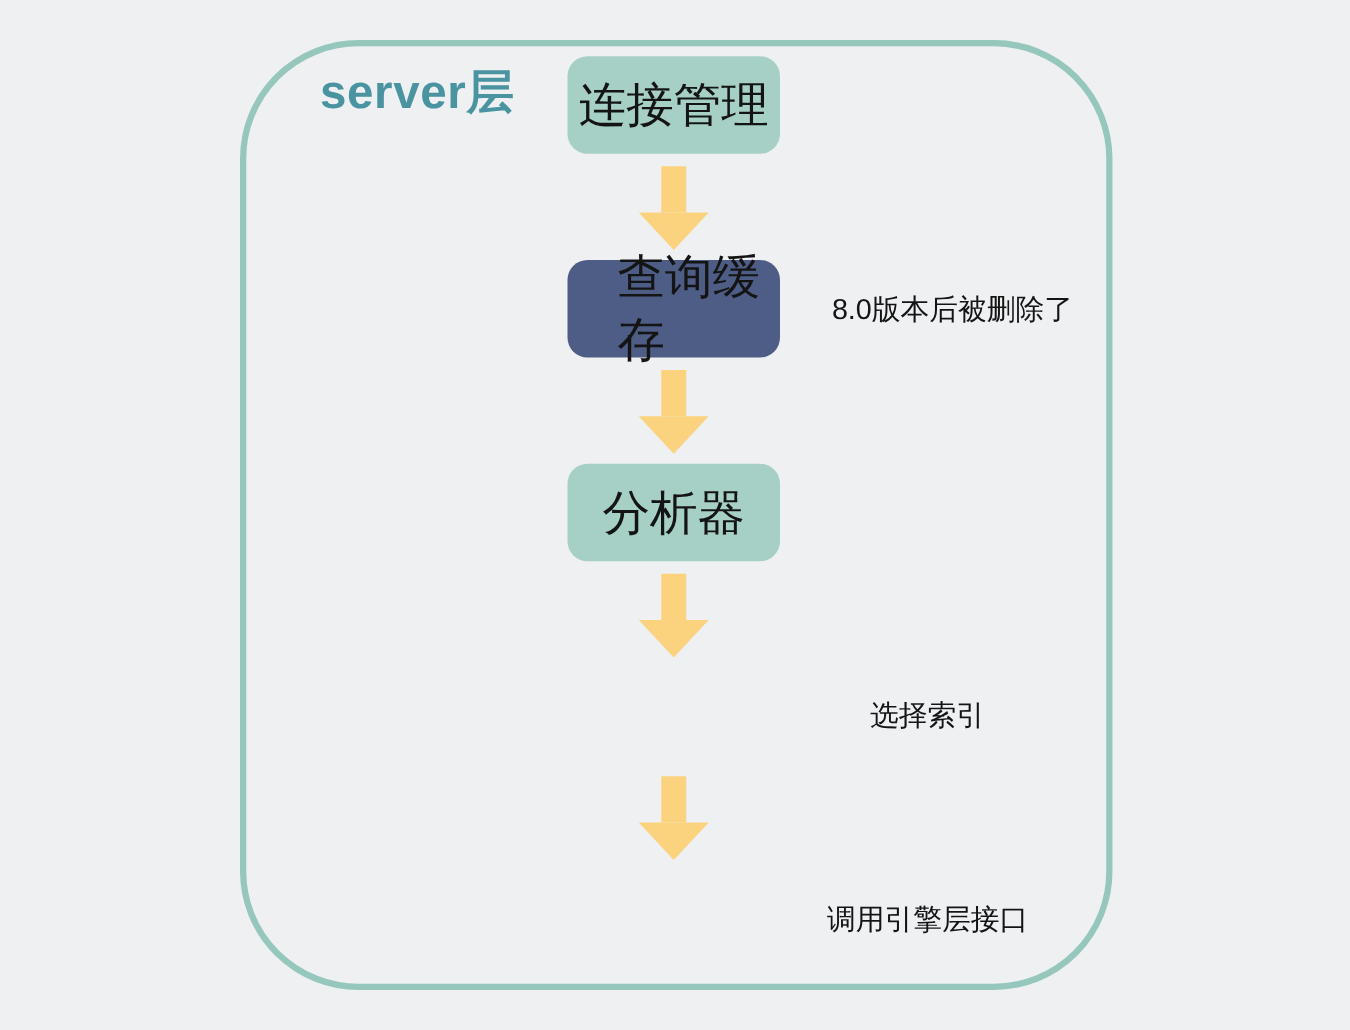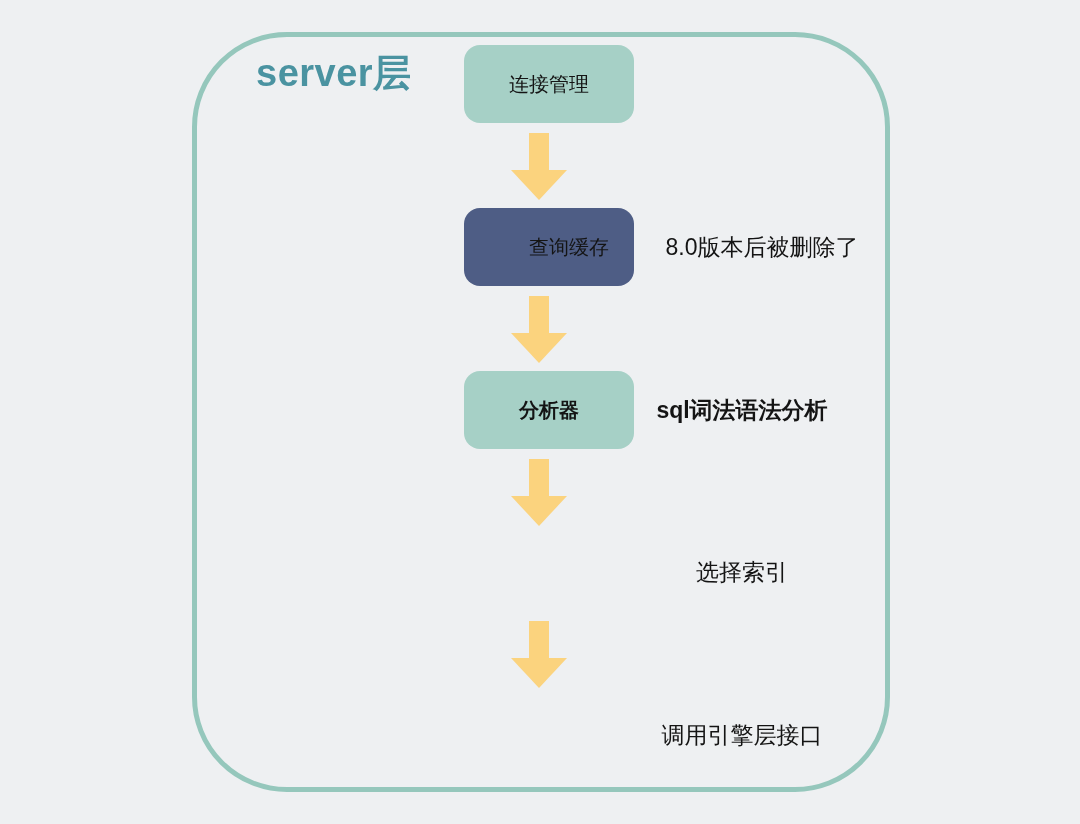--- a/index.html
+++ b/index.html
@@ -38,28 +38,28 @@
     position: absolute;
     left: 256px;
     top: 48px;
     font-size: 38px;
     font-weight: bold;
     color: var(--title);
     letter-spacing: 0.5px;
   }
   .step-box {
     position: absolute;
-    left: 464px;
+    left: 454px;
     width: 170px;
     height: 78px;
     border-radius: 16px;
     display: flex;
     align-items: center;
     justify-content: center;
-    font-size: 20px;
+    font-size: 38px;
     font-weight: 500;
     color: var(--text);
   }
   .step-box.teal { background: var(--box_teal); }
   .step-box.dark { background: var(--box_dark); }
   .step-note {
     position: absolute;
     left: 612px;
     width: 260px;
     height: 78px;
@@ -85,21 +85,21 @@
   .arrow-down .head {
     width: 0;
     height: 0;
     border-left: 28px solid transparent;
     border-right: 28px solid transparent;
     border-top: 30px solid var(--arrow);
   }
   
   .row1 { top: 45px; }  .arr1 { top: 133px; }
   .row2 { top: 208px; padding-left: 40px; } .arr2 { top: 296px; }
-  .row3 { top: 371px; font-weight: bold; } .arr3 { top: 459px; }
+  .row3 { top: 371px; } .arr3 { top: 459px; }
   .row4 { top: 533px; } .arr4 { top: 621px; }
   .row5 { top: 696px; }
 </style>
 </head>
 <body>
 
 <div class="stage">
 
   <div class="server-container"></div>
 
@@ -114,21 +114,20 @@
 
   <div class="step-box dark row2">查询缓存</div>
   <div class="step-note row2">8.0版本后被删除了</div>
 
   <div class="arrow-down arr2">
     <div class="stem"></div>
     <div class="head"></div>
   </div>
 
   <div class="step-box teal row3">分析器</div>
-  <div class="step-note row3">sql词法语法分析</div>
 
   <div class="arrow-down arr3">
     <div class="stem"></div>
     <div class="head"></div>
   </div>
 
   <div class="step-note row4">选择索引</div>
 
   <div class="arrow-down arr4">
     <div class="stem"></div>

